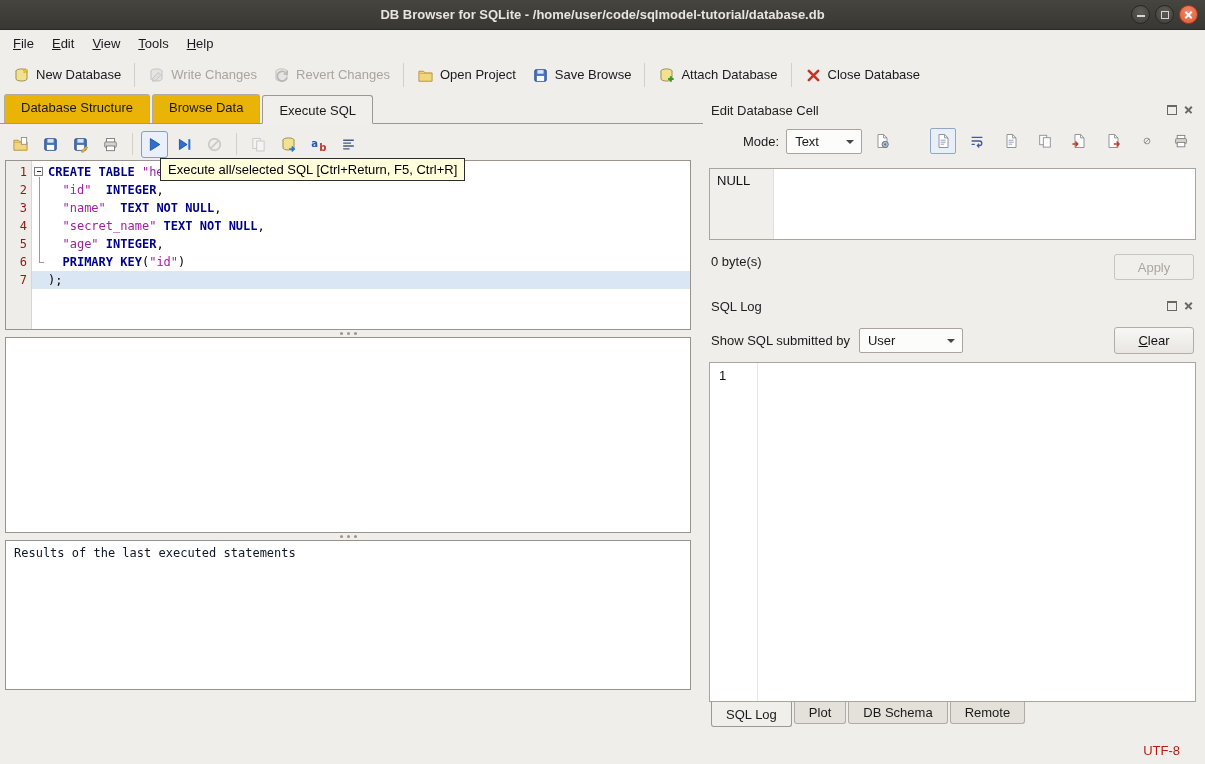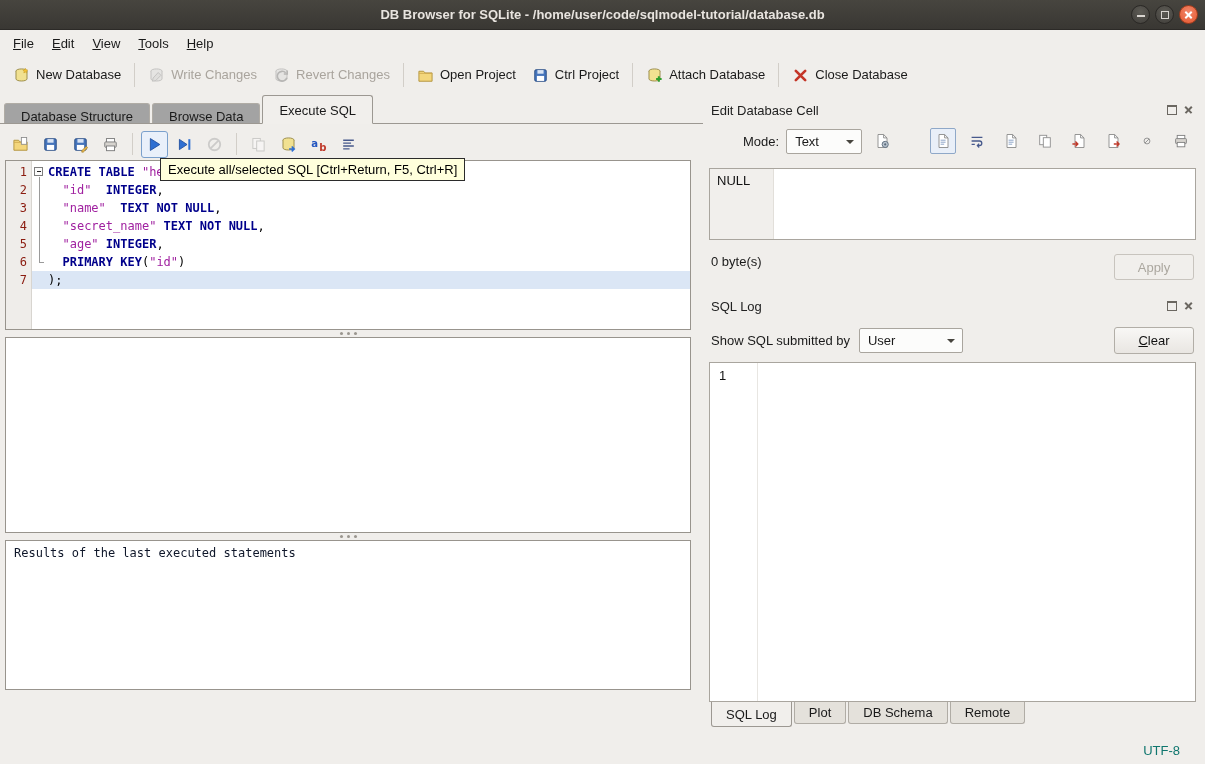--- a/index.html
+++ b/index.html
@@ -34,21 +34,21 @@
   .dd-arrow { width:0; height:0; border:4px solid transparent; border-top-color:#55534e; margin:7px 0 0 1px; }
   .tb-sep { width:1px; height:24px; background:#d2cec8; margin:0 5px; }
 
   
   .main { display:flex; height:642px; }
   .left { width:703px; flex:none; display:flex; flex-direction:column; }
   .right { flex:1; display:flex; flex-direction:column; padding:0 9px 0 6px; }
 
   
   .tabbar { display:flex; align-items:flex-end; height:30px; border-bottom:1px solid #9c9892; padding-left:4px; }
-  .tab { padding:0 16px; height:20px; line-height:25px; background:#a3a3a3; border:1px solid #b0aca5; border-bottom:none; margin-right:2px; border-radius:3px 3px 0 0; }
+  .tab { padding:0 16px; height:29px; line-height:25px; background:#eab308; border:1px solid #b0aca5; border-bottom:none; margin-right:2px; border-radius:3px 3px 0 0; }
   .tab.active { background:#f1efec; height:29px; line-height:29px; margin-bottom:-1px; border-color:#9c9892; border-bottom:1px solid #f1efec; position:relative; z-index:2; }
 
   .left-body { flex:1; position:relative; padding:0 12px 0 5px; }
 
   
   .sql-toolbar { height:36px; display:flex; align-items:center; gap:3px; padding:4px 0 0 2px; }
   .sqltb { width:27px; height:27px; display:flex; align-items:center; justify-content:center; border:1px solid transparent; border-radius:3px; }
   .sqltb svg { width:17px; height:17px; }
   .sqltb.focused { border-color:#7aa0cc; background:#e9f0fa; }
   .sqltb.disabled svg { opacity:.4; filter:grayscale(1); }
@@ -118,21 +118,21 @@
   .clear-btn u { text-decoration:underline; }
 
   .log-box { flex:1; margin-top:4px; border:1px solid #a9a59e; background:#fff; position:relative; overflow:hidden; }
   .log-gutter { position:absolute; left:0; top:0; bottom:0; width:48px; border-right:1px solid #e8e6e2; }
   .log-num { padding:5px 0 0 9px; color:#111; }
 
   .bottom-tabs { height:28px; display:flex; align-items:flex-start; padding-left:2px; margin-bottom:6px; }
   .btab { padding:0 14px; height:22px; line-height:22px; background:#e4e1db; border:1px solid #b0aca5; border-top:none; margin-right:2px; border-radius:0 0 3px 3px; }
   .btab.active { background:#f1efec; height:26px; line-height:26px; margin-top:-1px; border-color:#9c9892; border-top:1px solid #f1efec; }
 
-  .statusbar { height:28px; display:flex; align-items:center; justify-content:flex-end; padding-right:25px; color:#0f766e; }
+  .statusbar { height:28px; display:flex; align-items:center; justify-content:flex-end; padding-right:25px; color:#b91c1c; }
 </style>
 </head>
 <body>
 
 <div class="window">
 
   <div class="titlebar">
     <span class="title">DB Browser for SQLite - /home/user/code/sqlmodel-tutorial/database.db</span>
     <div class="win-controls">
       <div class="win-btn min">
@@ -200,21 +200,21 @@
         <span class="tb-label">Open Project</span>
       </div>
       <div class="tb-item">
         <span class="tb-icon">
           <svg viewBox="0 0 16 16" aria-hidden="true">
             <rect x="2.6" y="2.6" width="10.8" height="10.8" rx="1.2" fill="#4574bb" stroke="#2c4f85" stroke-width="0.9"></rect>
             <rect x="5.1" y="2.9" width="5.8" height="3.4" fill="#d9e4f4"></rect>
             <rect x="4.6" y="8.4" width="6.8" height="4.7" fill="#fff"></rect>
           </svg>
         </span>
-        <span class="tb-label">Ctrl Project</span>
+        <span class="tb-label">Save Browse</span>
       </div>
       <div class="tb-sep"></div>
       <div class="tb-item">
         <span class="tb-icon">
           <svg viewBox="0 0 16 16" aria-hidden="true">
             <ellipse cx="8" cy="3.8" rx="5.2" ry="2" fill="#f1e191" stroke="#8f7f3a" stroke-width="0.8"></ellipse>
             <path d="M2.8 3.8v7.4c0 1.1 2.3 2 5.2 2s5.2-.9 5.2-2V3.8" fill="#f1e191" stroke="#8f7f3a" stroke-width="0.8"></path>
             <path d="M12.1 8.6v5.2M9.5 11.2h5.2" stroke="#2d9e2d" stroke-width="1.9"></path>
           </svg>
         </span>

